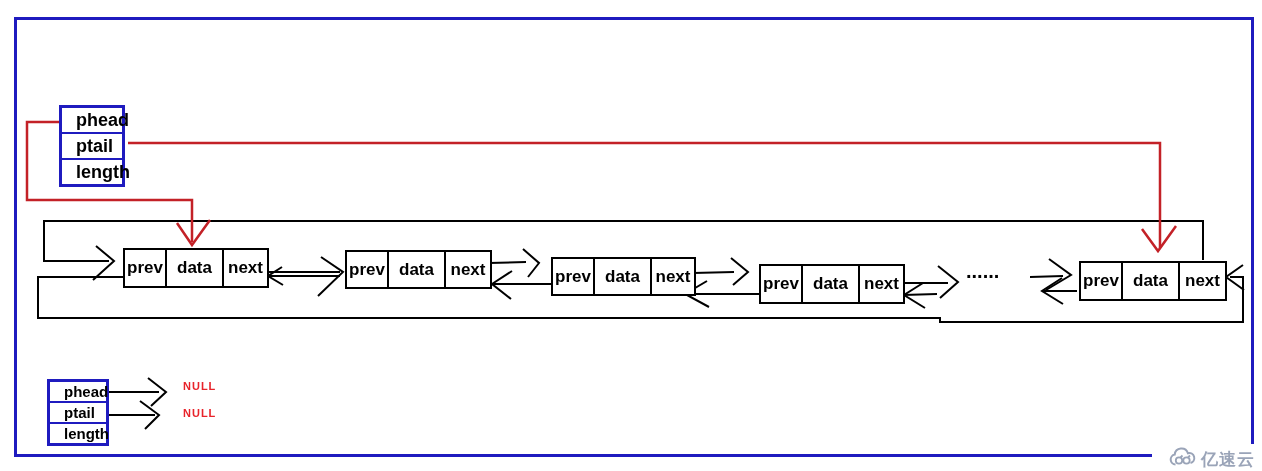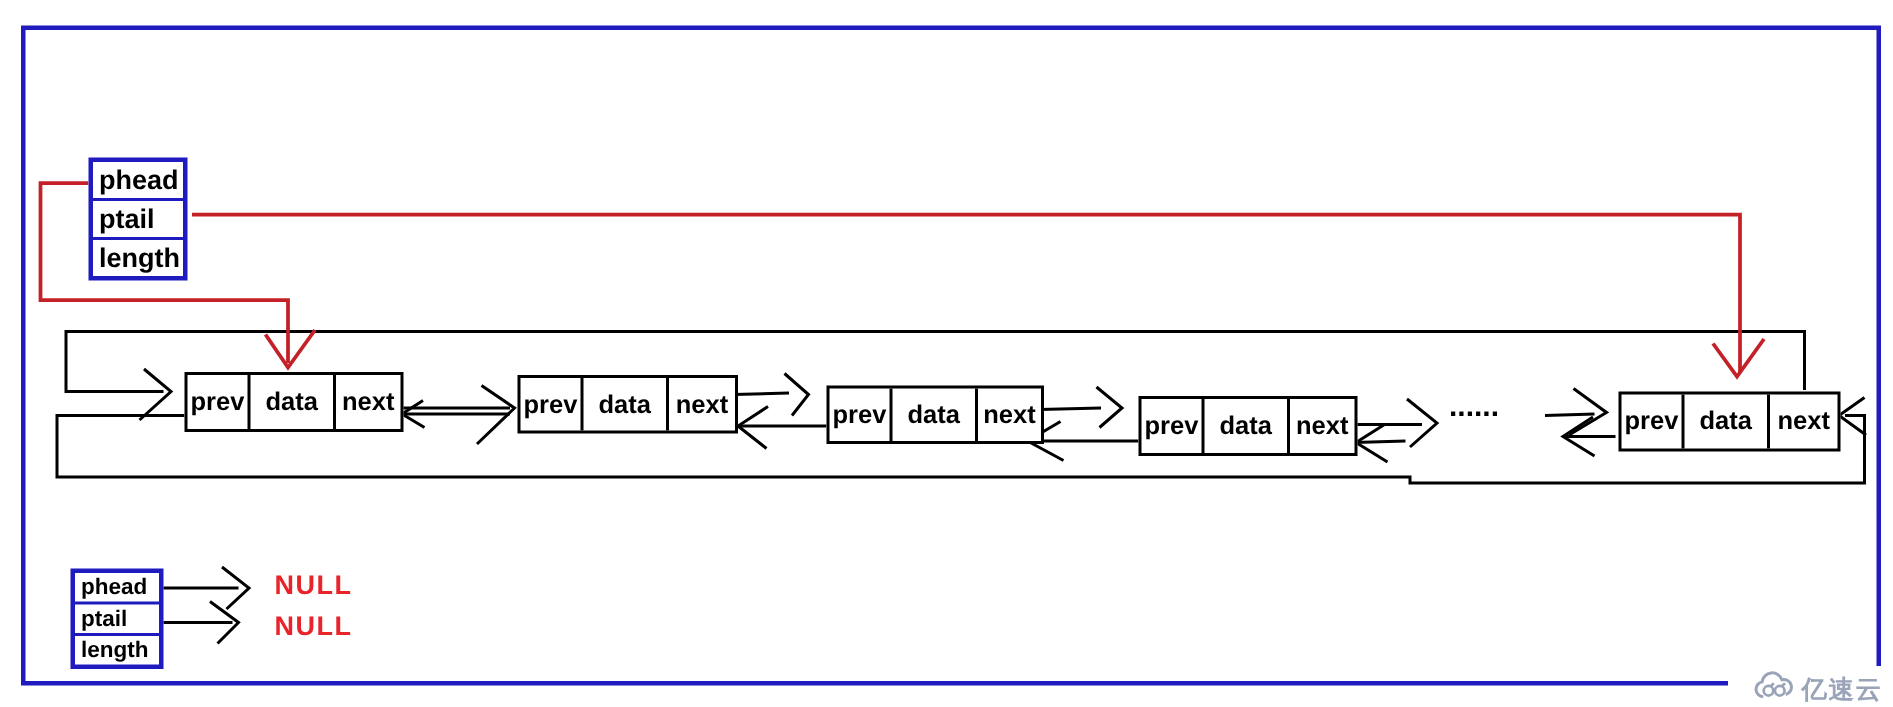--- a/index.html
+++ b/index.html
@@ -7,37 +7,37 @@
     position:relative;width:1262px;height:471px;background:#ffffff;
     font-family:"Liberation Sans","DejaVu Sans",sans-serif;overflow:hidden;
   }
   .lines{position:absolute;left:0;top:0;width:1262px;height:471px;}
   .title{
     position:absolute;left:478px;top:44px;width:240px;text-align:center;
     font-size:17px;font-weight:bold;color:#000;letter-spacing:1px;
   }
   
   .pblock{position:absolute;background:#fff;border:3px solid #1f1bbf;font-weight:bold;color:#000;}
-  .pblock .row{border-top:2px solid #1f1bbf;padding-left:4px;white-space:nowrap;}
+  .pblock .row{border-top:2px solid #1f1bbf;padding-left:14px;white-space:nowrap;}
   .pblock .row:first-child{border-top:none;}
   .pblock.top{left:59px;top:105px;width:60px;}
   .pblock.top .row{font-size:18px;line-height:24px;}
   .pblock.bottom{left:47px;top:379px;width:56px;}
   .pblock.bottom .row{font-size:15px;line-height:19px;}
   
   .node{position:absolute;display:flex;background:#fff;border:2px solid #000;}
   .node .cell{
     display:flex;align-items:center;justify-content:center;
     font-size:17px;font-weight:bold;color:#000;border-left:2px solid #000;
   }
   .node .cell:first-child{border-left:none;}
   .c-prev{width:40px;} .c-data{width:55px;} .c-next{flex:1;}
   .dots{position:absolute;left:966px;top:260px;width:48px;font-size:20px;
         font-weight:bold;color:#000;letter-spacing:0px;line-height:22px;}
-  .nullv{position:absolute;font-size:18px;font-weight:bold;color:#e8232a;letter-spacing:1px;}
+  .nullv{position:absolute;font-size:11px;font-weight:bold;color:#e8232a;letter-spacing:1px;}
   .null1{left:183px;top:380px;}
   .null2{left:183px;top:407px;}
   .watermark{position:absolute;left:1168px;top:446px;display:flex;align-items:center;
              color:#9aa4b8;font-size:17px;font-weight:bold;letter-spacing:1px;}
   .watermark .wicon{margin-right:3px;}
 </style>
 </head>
 <body>
 
 <div class="stage">

